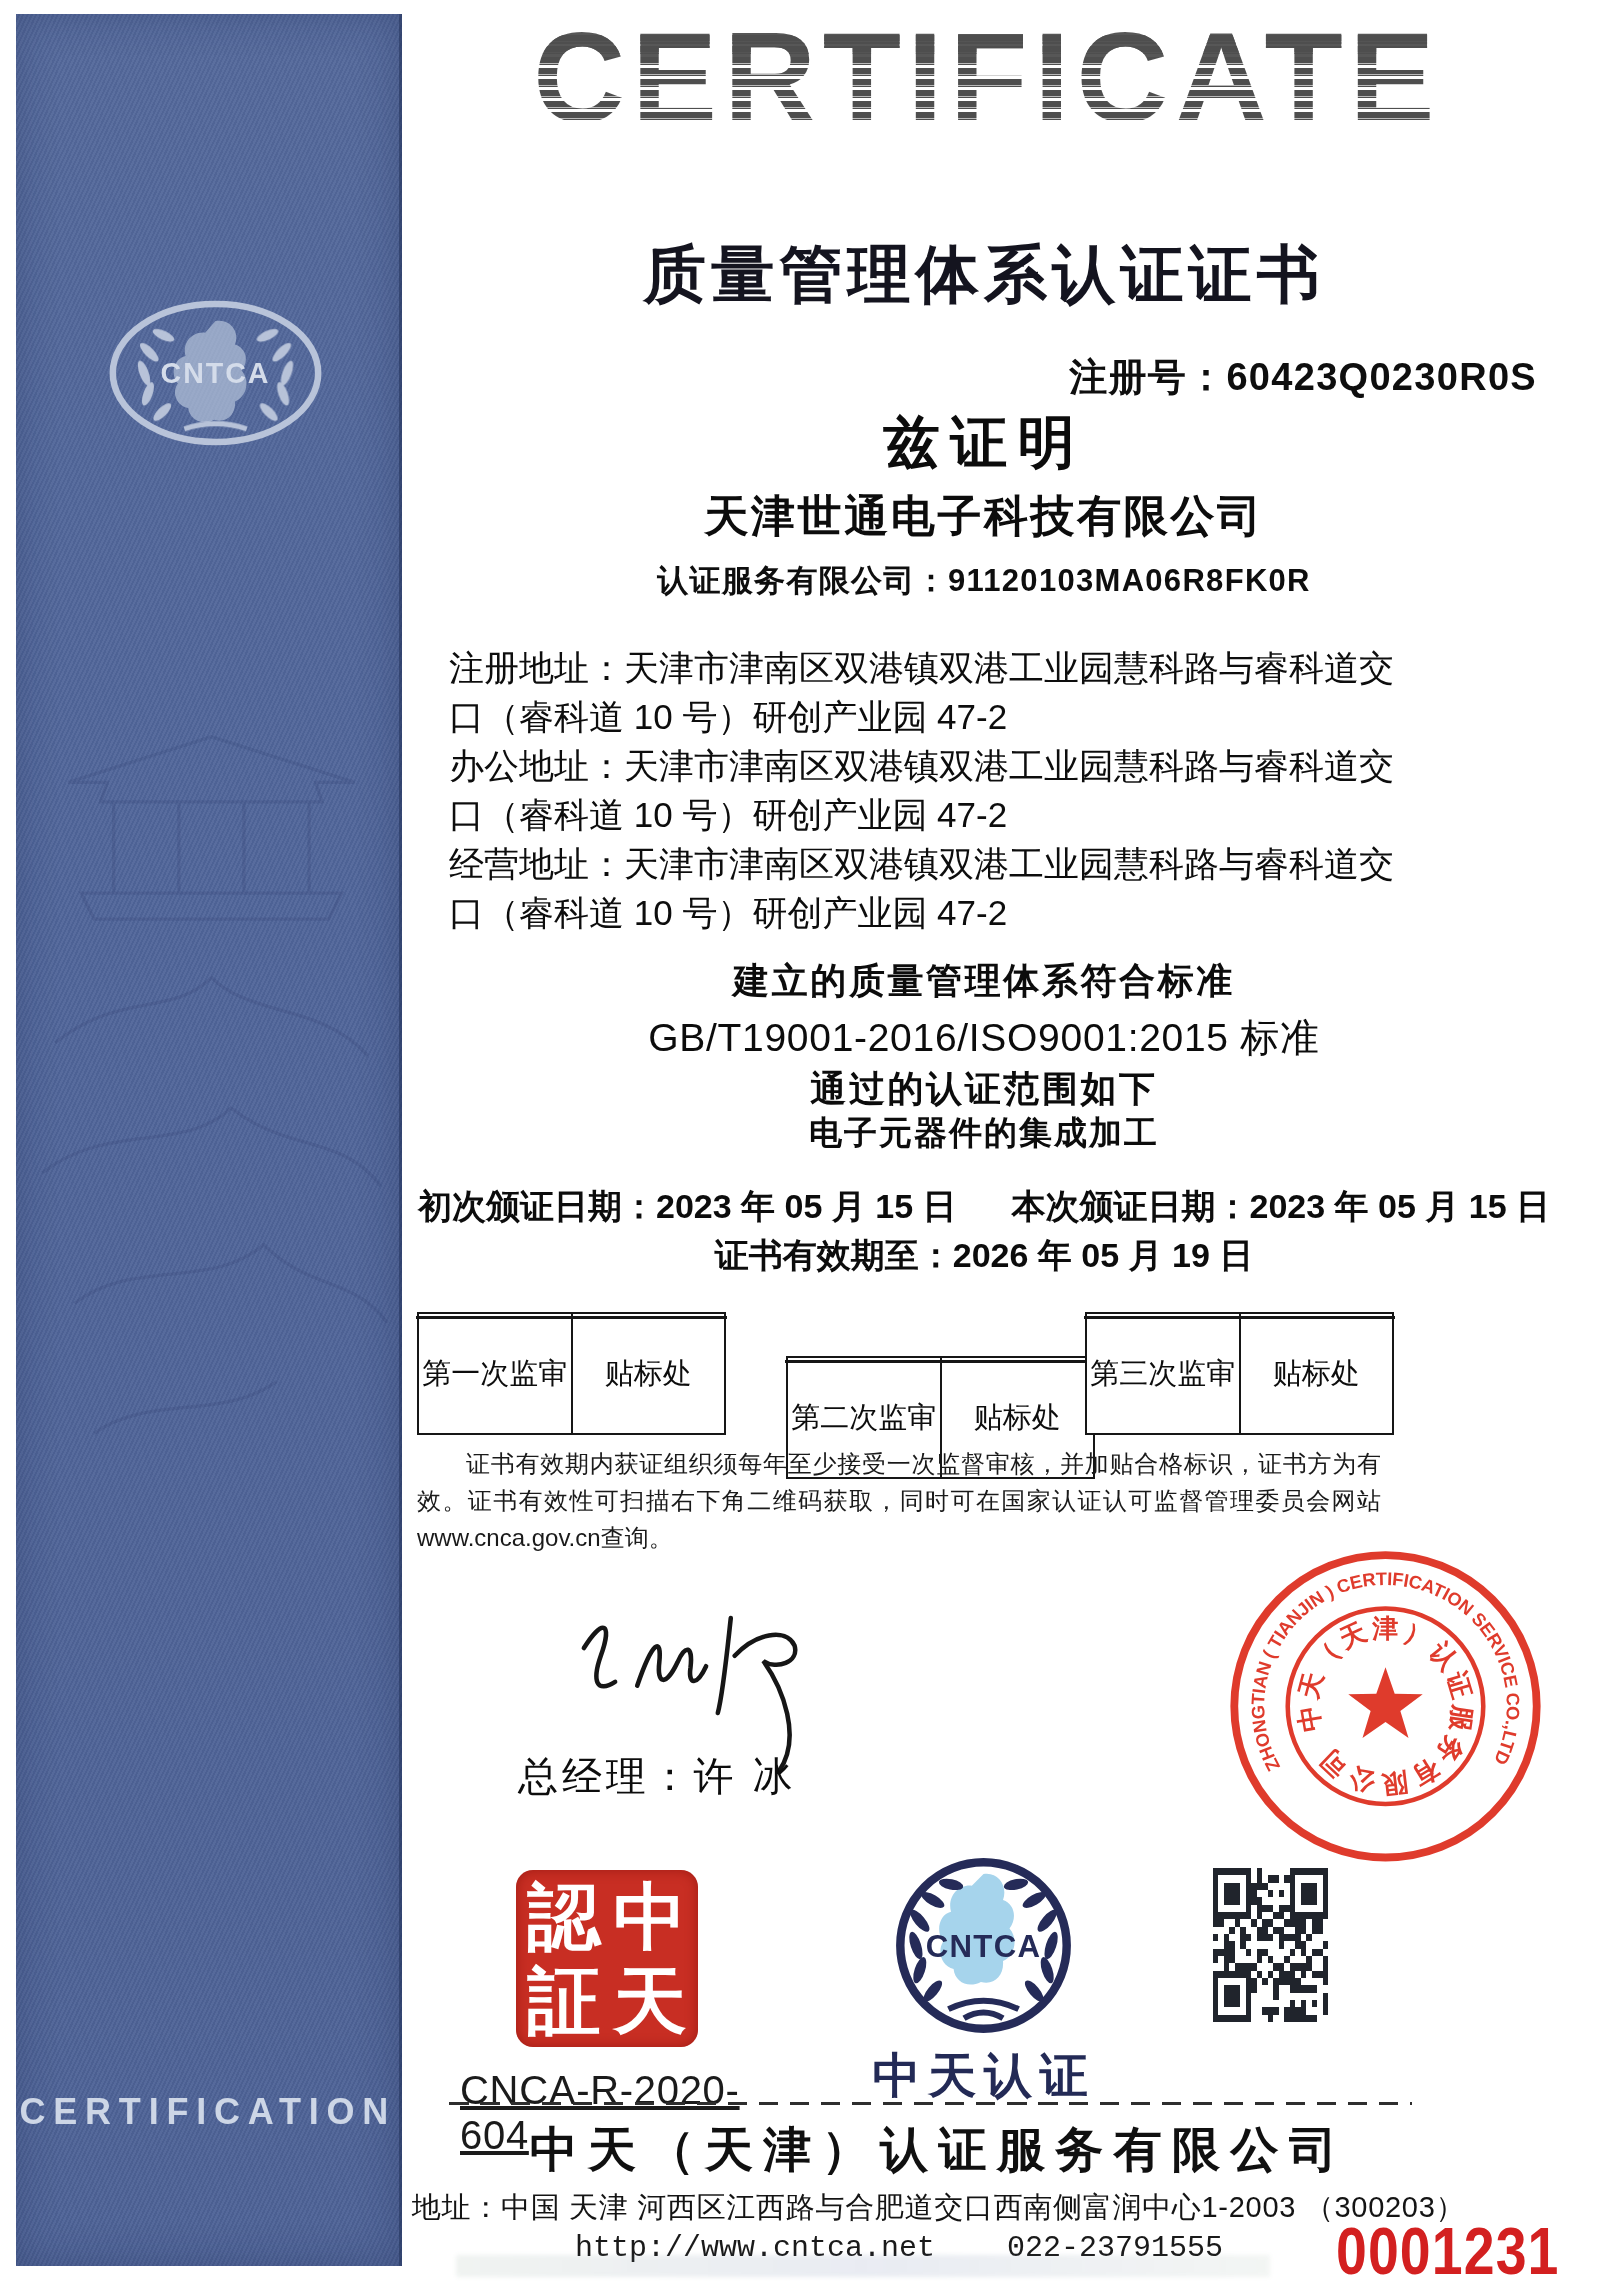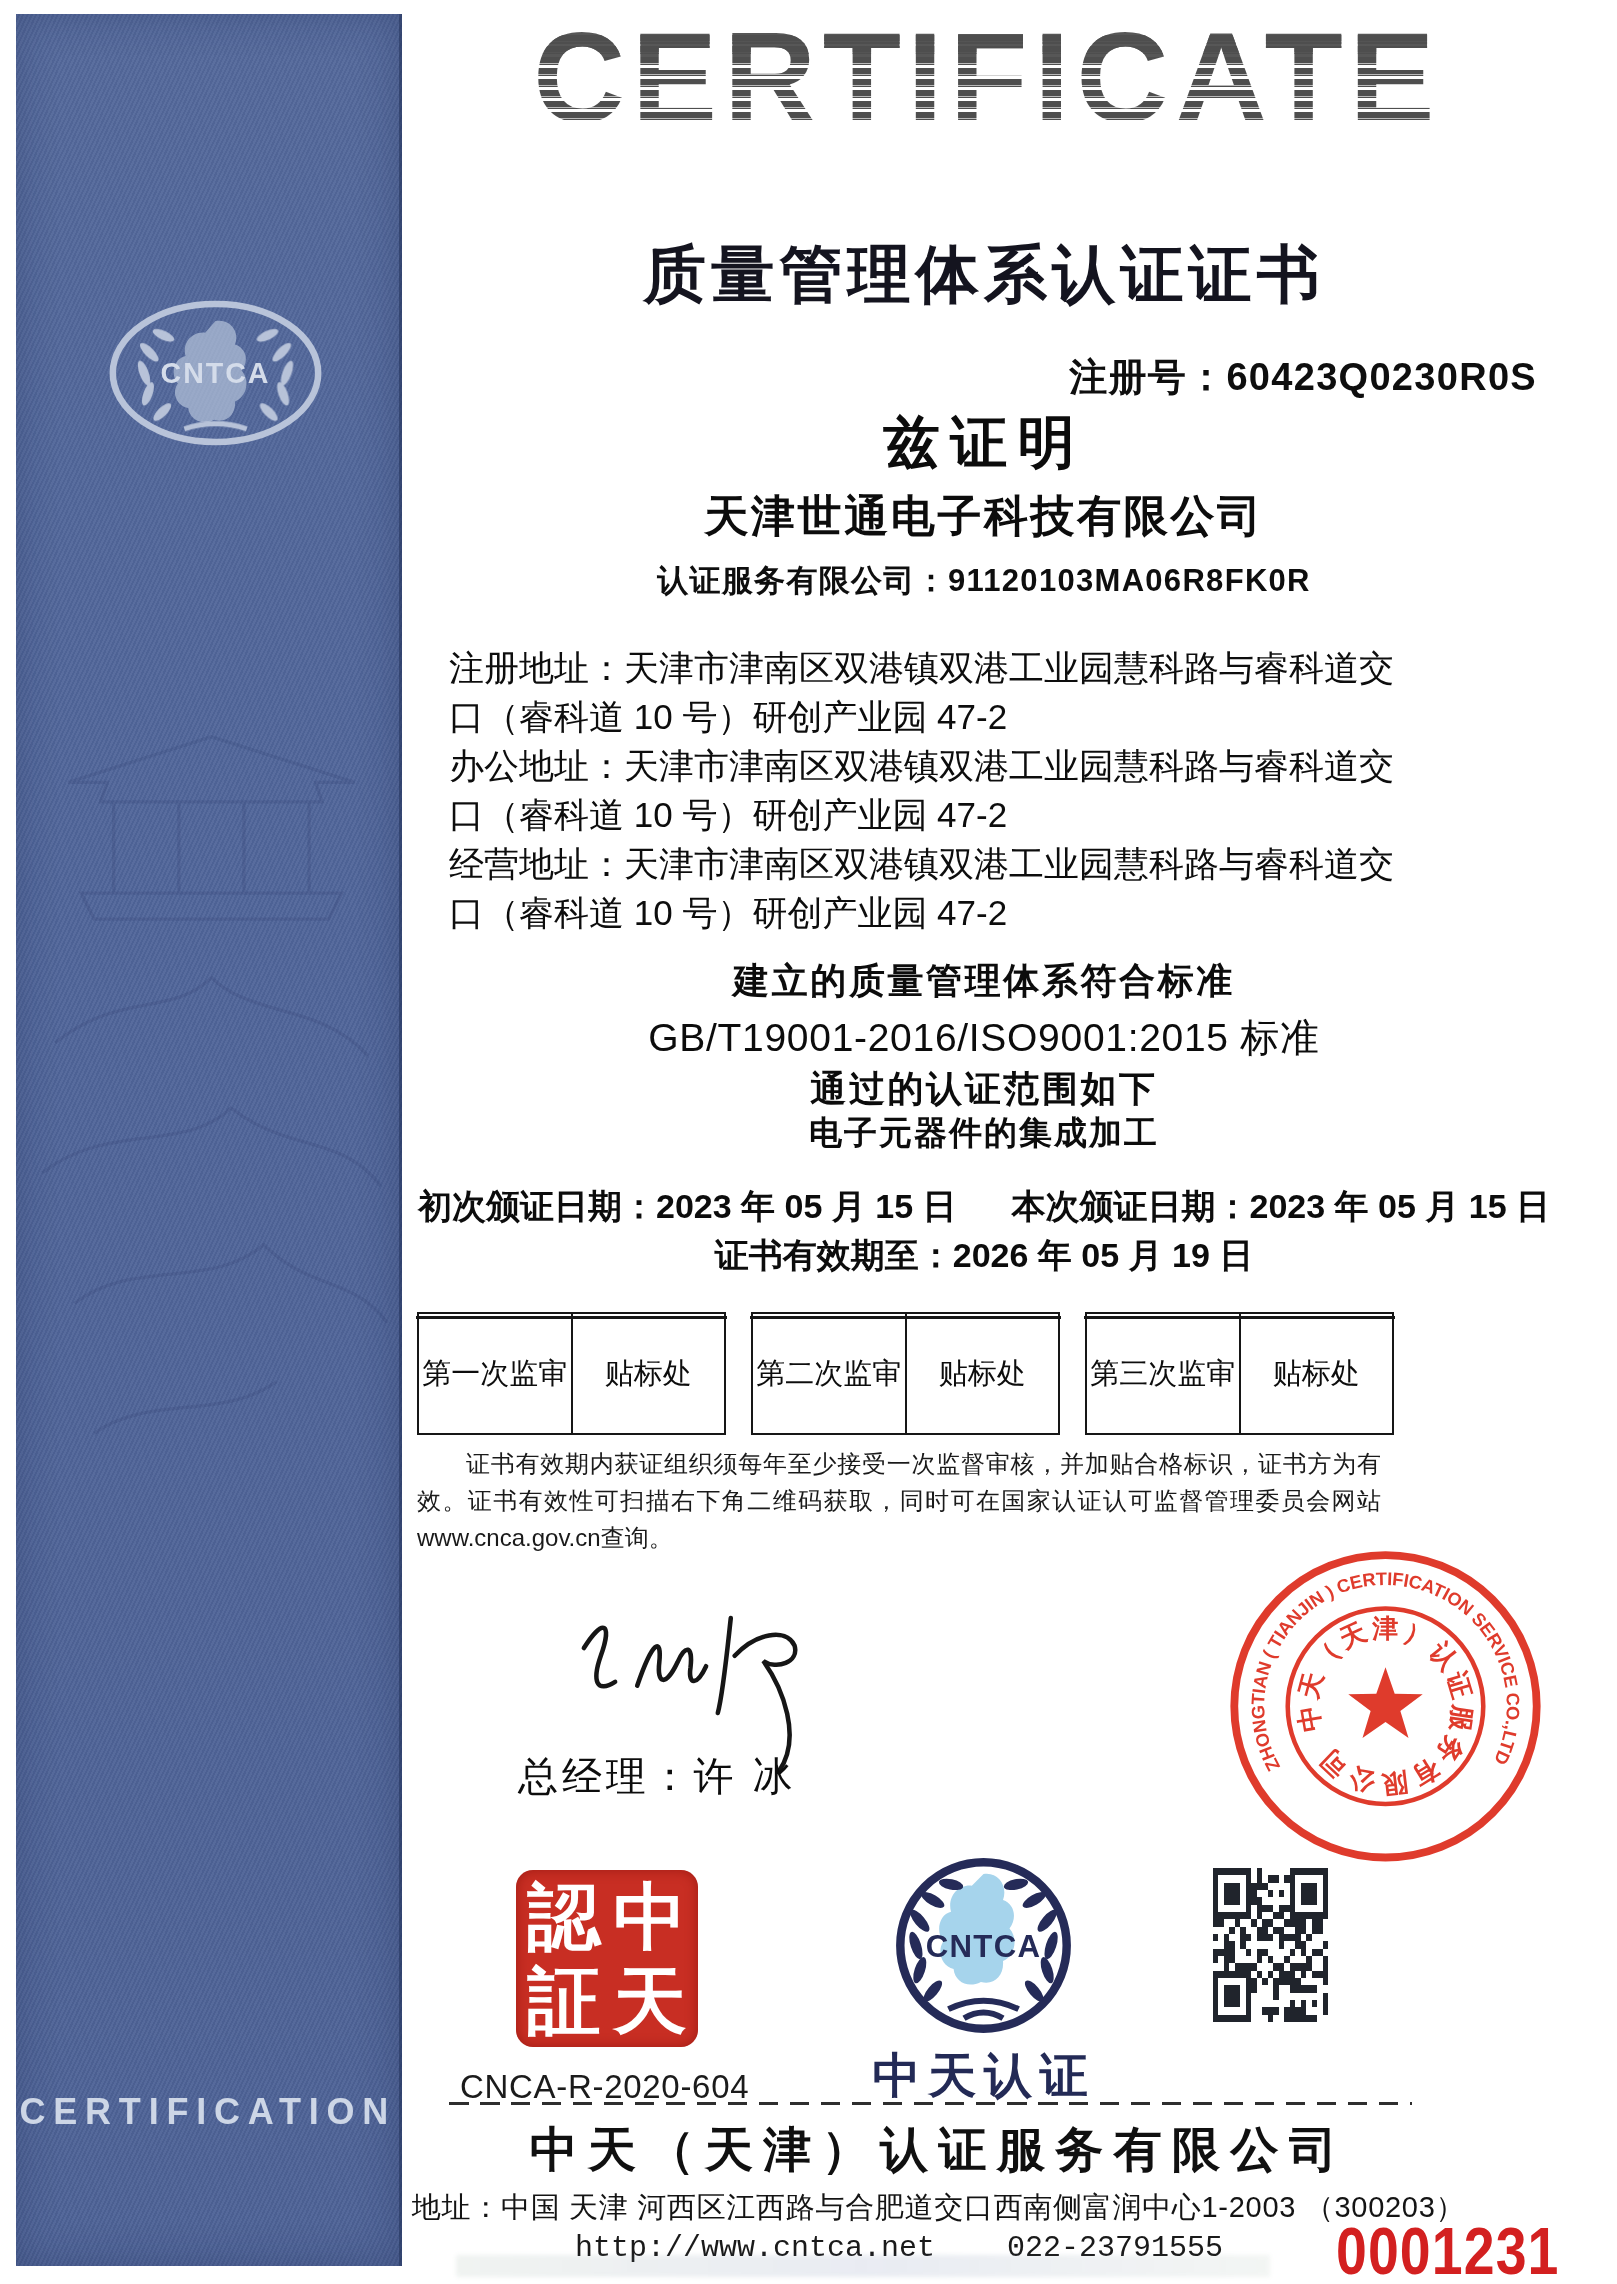--- a/index.html
+++ b/index.html
@@ -44,41 +44,41 @@
 
   .dates{left:401px;top:1184px;width:1166px;display:flex;justify-content:center;gap:55px;
     font-size:34px;font-weight:700;color:#0c0c0c;}
   .valid{left:401px;top:1233px;width:1166px;text-align:center;font-size:34px;font-weight:700;color:#0c0c0c;}
 
   
   .audit{top:1312px;width:305px;height:119px;border:2.6px solid #161616;background:#fff;display:flex;}
   .audit::after{content:'';position:absolute;left:-2.6px;right:-2.6px;top:2px;height:2.6px;background:#161616;}
   .audit .cell{flex:1;display:flex;align-items:center;justify-content:center;font-size:29px;color:#0d0d0d;}
   .audit .cell:first-child{border-right:2px solid #161616;}
-  .audit.a1{left:417px;} .audit.a2{left:751px;} .audit.a3{left:1085px;}
+  .audit.a1{left:417px;} .audit.a2{left:786px;margin-top:44px;} .audit.a3{left:1085px;}
 
   .notice{left:417px;top:1445px;width:964px;font-size:24px;line-height:37px;color:#1a1a1a;
     text-align:justify;text-indent:49px;}
 
   
   .sig{left:560px;top:1583px;width:365px;height:195px;}
   .gm{left:518px;top:1749px;font-size:40px;color:#0d0d0d;letter-spacing:3.9px;}
 
   
   .seal-round{left:1216px;top:1529px;width:339px;height:365px;mix-blend-mode:multiply;}
 
   
   .stamp{left:516px;top:1870px;width:182px;height:177px;border-radius:17px;
     background:rgba(197,33,21,0.94);box-shadow:inset 0 0 11.7px rgba(120,10,5,0.5);}
   .stamp span{position:absolute;width:78px;height:78px;color:#fff;font-family:"DejaVu Serif",serif;
     font-weight:bold;font-size:73px;line-height:78px;text-align:center;}
   .stamp .tl{left:9px;top:6.5px;} .stamp .tr{right:9px;top:6.5px;}
   .stamp .bl{left:9px;bottom:7.8px;} .stamp .br{right:9px;bottom:7.8px;}
 
-  .cnca-code{left:460px;top:2068px;width:300px;font-size:33px;color:#1b1b1b;letter-spacing:0.7px;}
+  .cnca-code{left:460px;top:2068px;width:300px;font-size:40px;color:#1b1b1b;letter-spacing:0.7px;text-decoration:underline;}
 
   
   .cntca-logo{left:886px;top:1848px;width:195px;height:195px;}
   .cntca-name{left:401px;top:2044px;width:1166px;text-align:center;font-size:48px;font-weight:700;
     letter-spacing:7.8px;color:#232a56;}
 
   
   .qr{left:1213px;top:1868px;width:115px;height:154px;display:grid;
     grid-template-rows:repeat(21,1fr);grid-template-columns:repeat(21,1fr);background:#fff;}
   .qr div{background:#20242c;}

